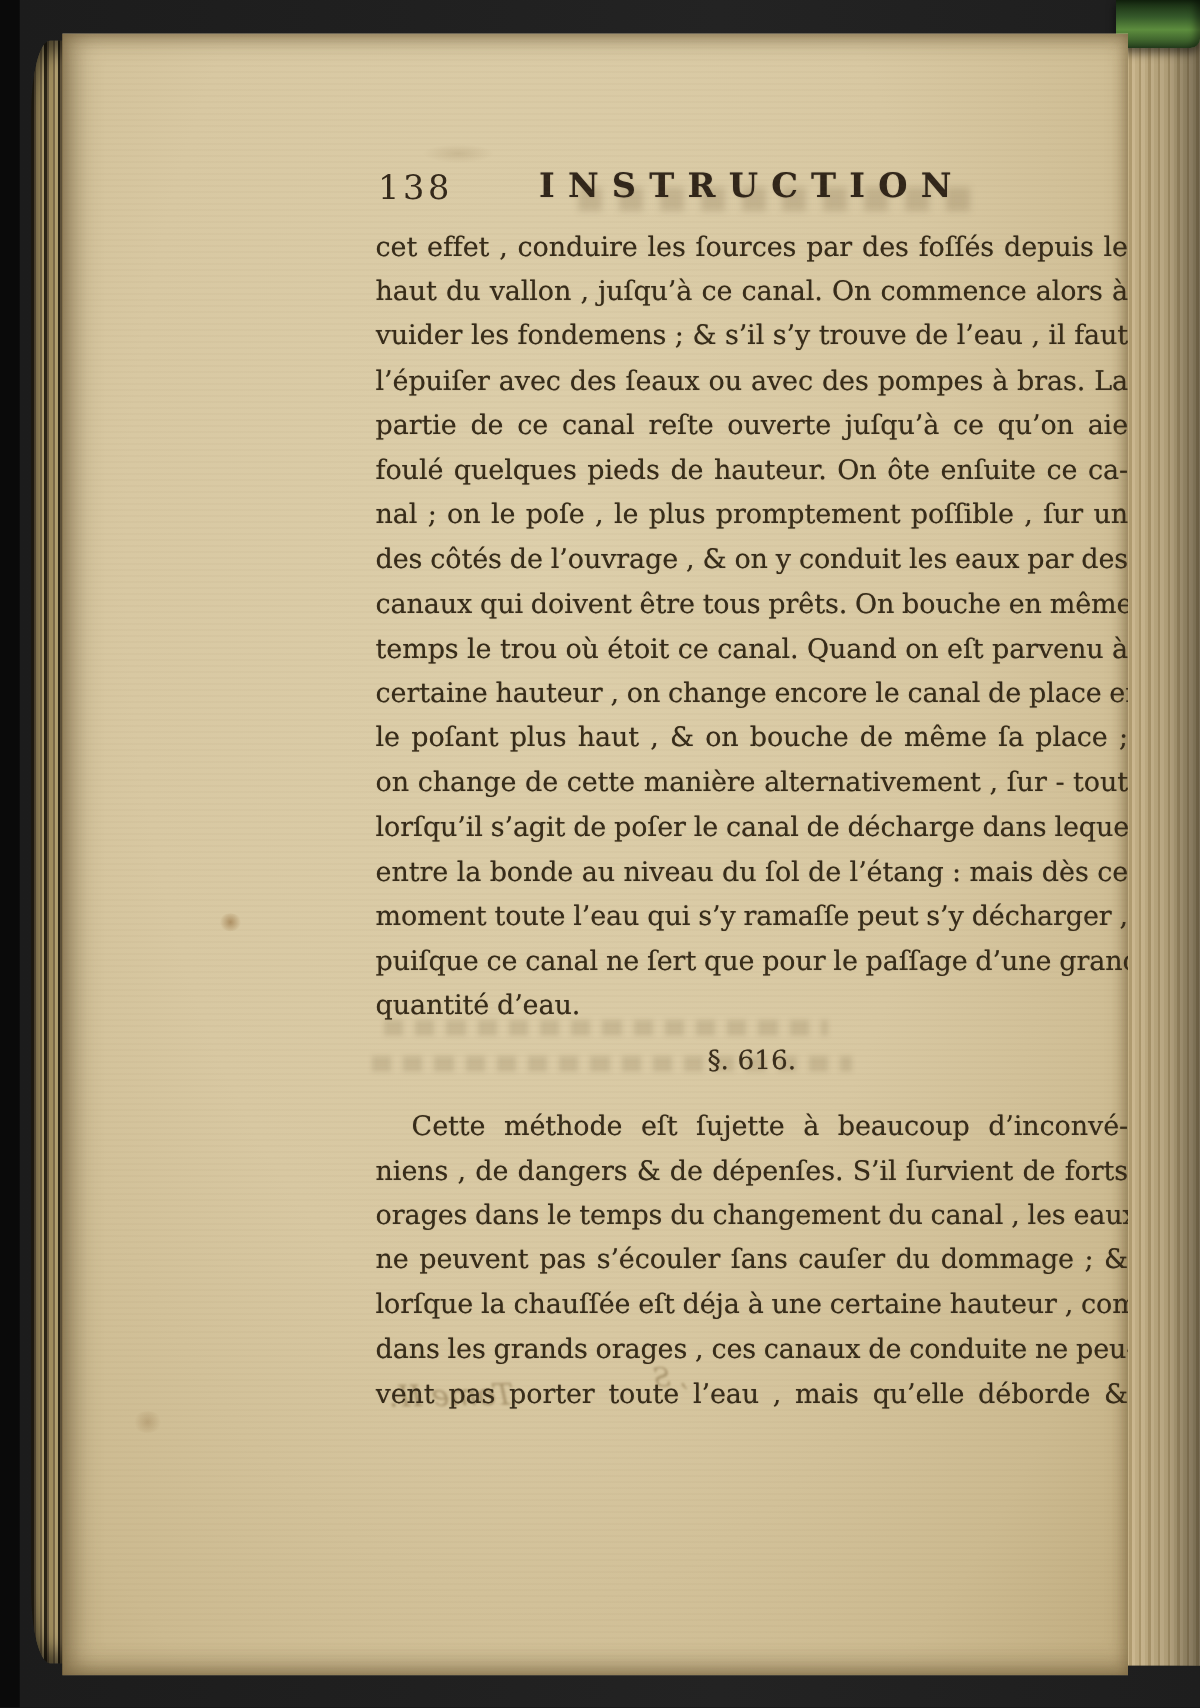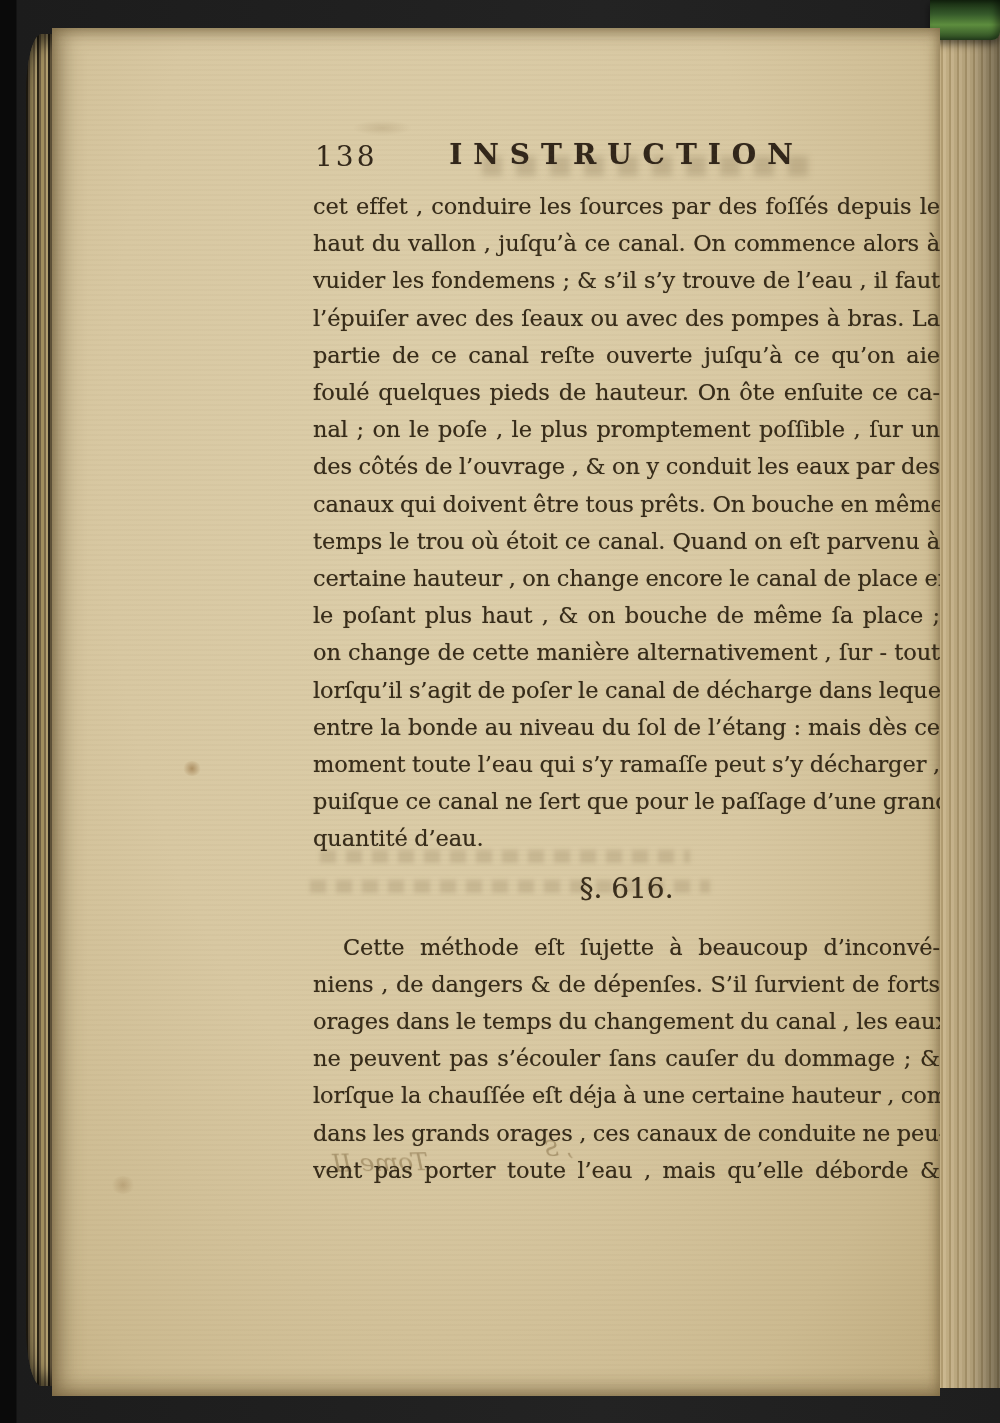--- a/index.html
+++ b/index.html
@@ -58,21 +58,21 @@
   .header-row{position:relative;height:42px;margin-bottom:8px;}
   .page-number{position:absolute;left:2px;top:2px;font-size:28px;letter-spacing:3px;color:#33281a;}
   .running-header{display:block;text-align:center;font-size:28px;letter-spacing:11px;
     font-weight:bold;color:#31261a;text-shadow:0 0 1px rgba(49,38,26,.35);}
   .line{font-size:22.5px;line-height:37.2px;letter-spacing:-0.1px;word-spacing:-0.5px;
     white-space:nowrap;overflow:hidden;
     text-align:justify;text-align-last:justify;
     text-shadow:0 0 .7px rgba(54,43,25,.55);}
   .line.para-end{text-align-last:left;}
   .line.indent{padding-left:30px;}
-  .section-mark{position:relative;z-index:2;text-align:center;font-size:28px;
+  .section-mark{position:relative;z-index:2;text-align:center;font-size:22px;
     margin:14px 0 24px;color:#3a2e1c;text-shadow:0 0 .7px rgba(54,43,25,.5);}
 </style>
 </head>
 <body>
 
 <div class="canvas">
   <div class="gutter-pages"></div>
 
   <div class="fore-edge"></div>
   <div class="headband"></div>

